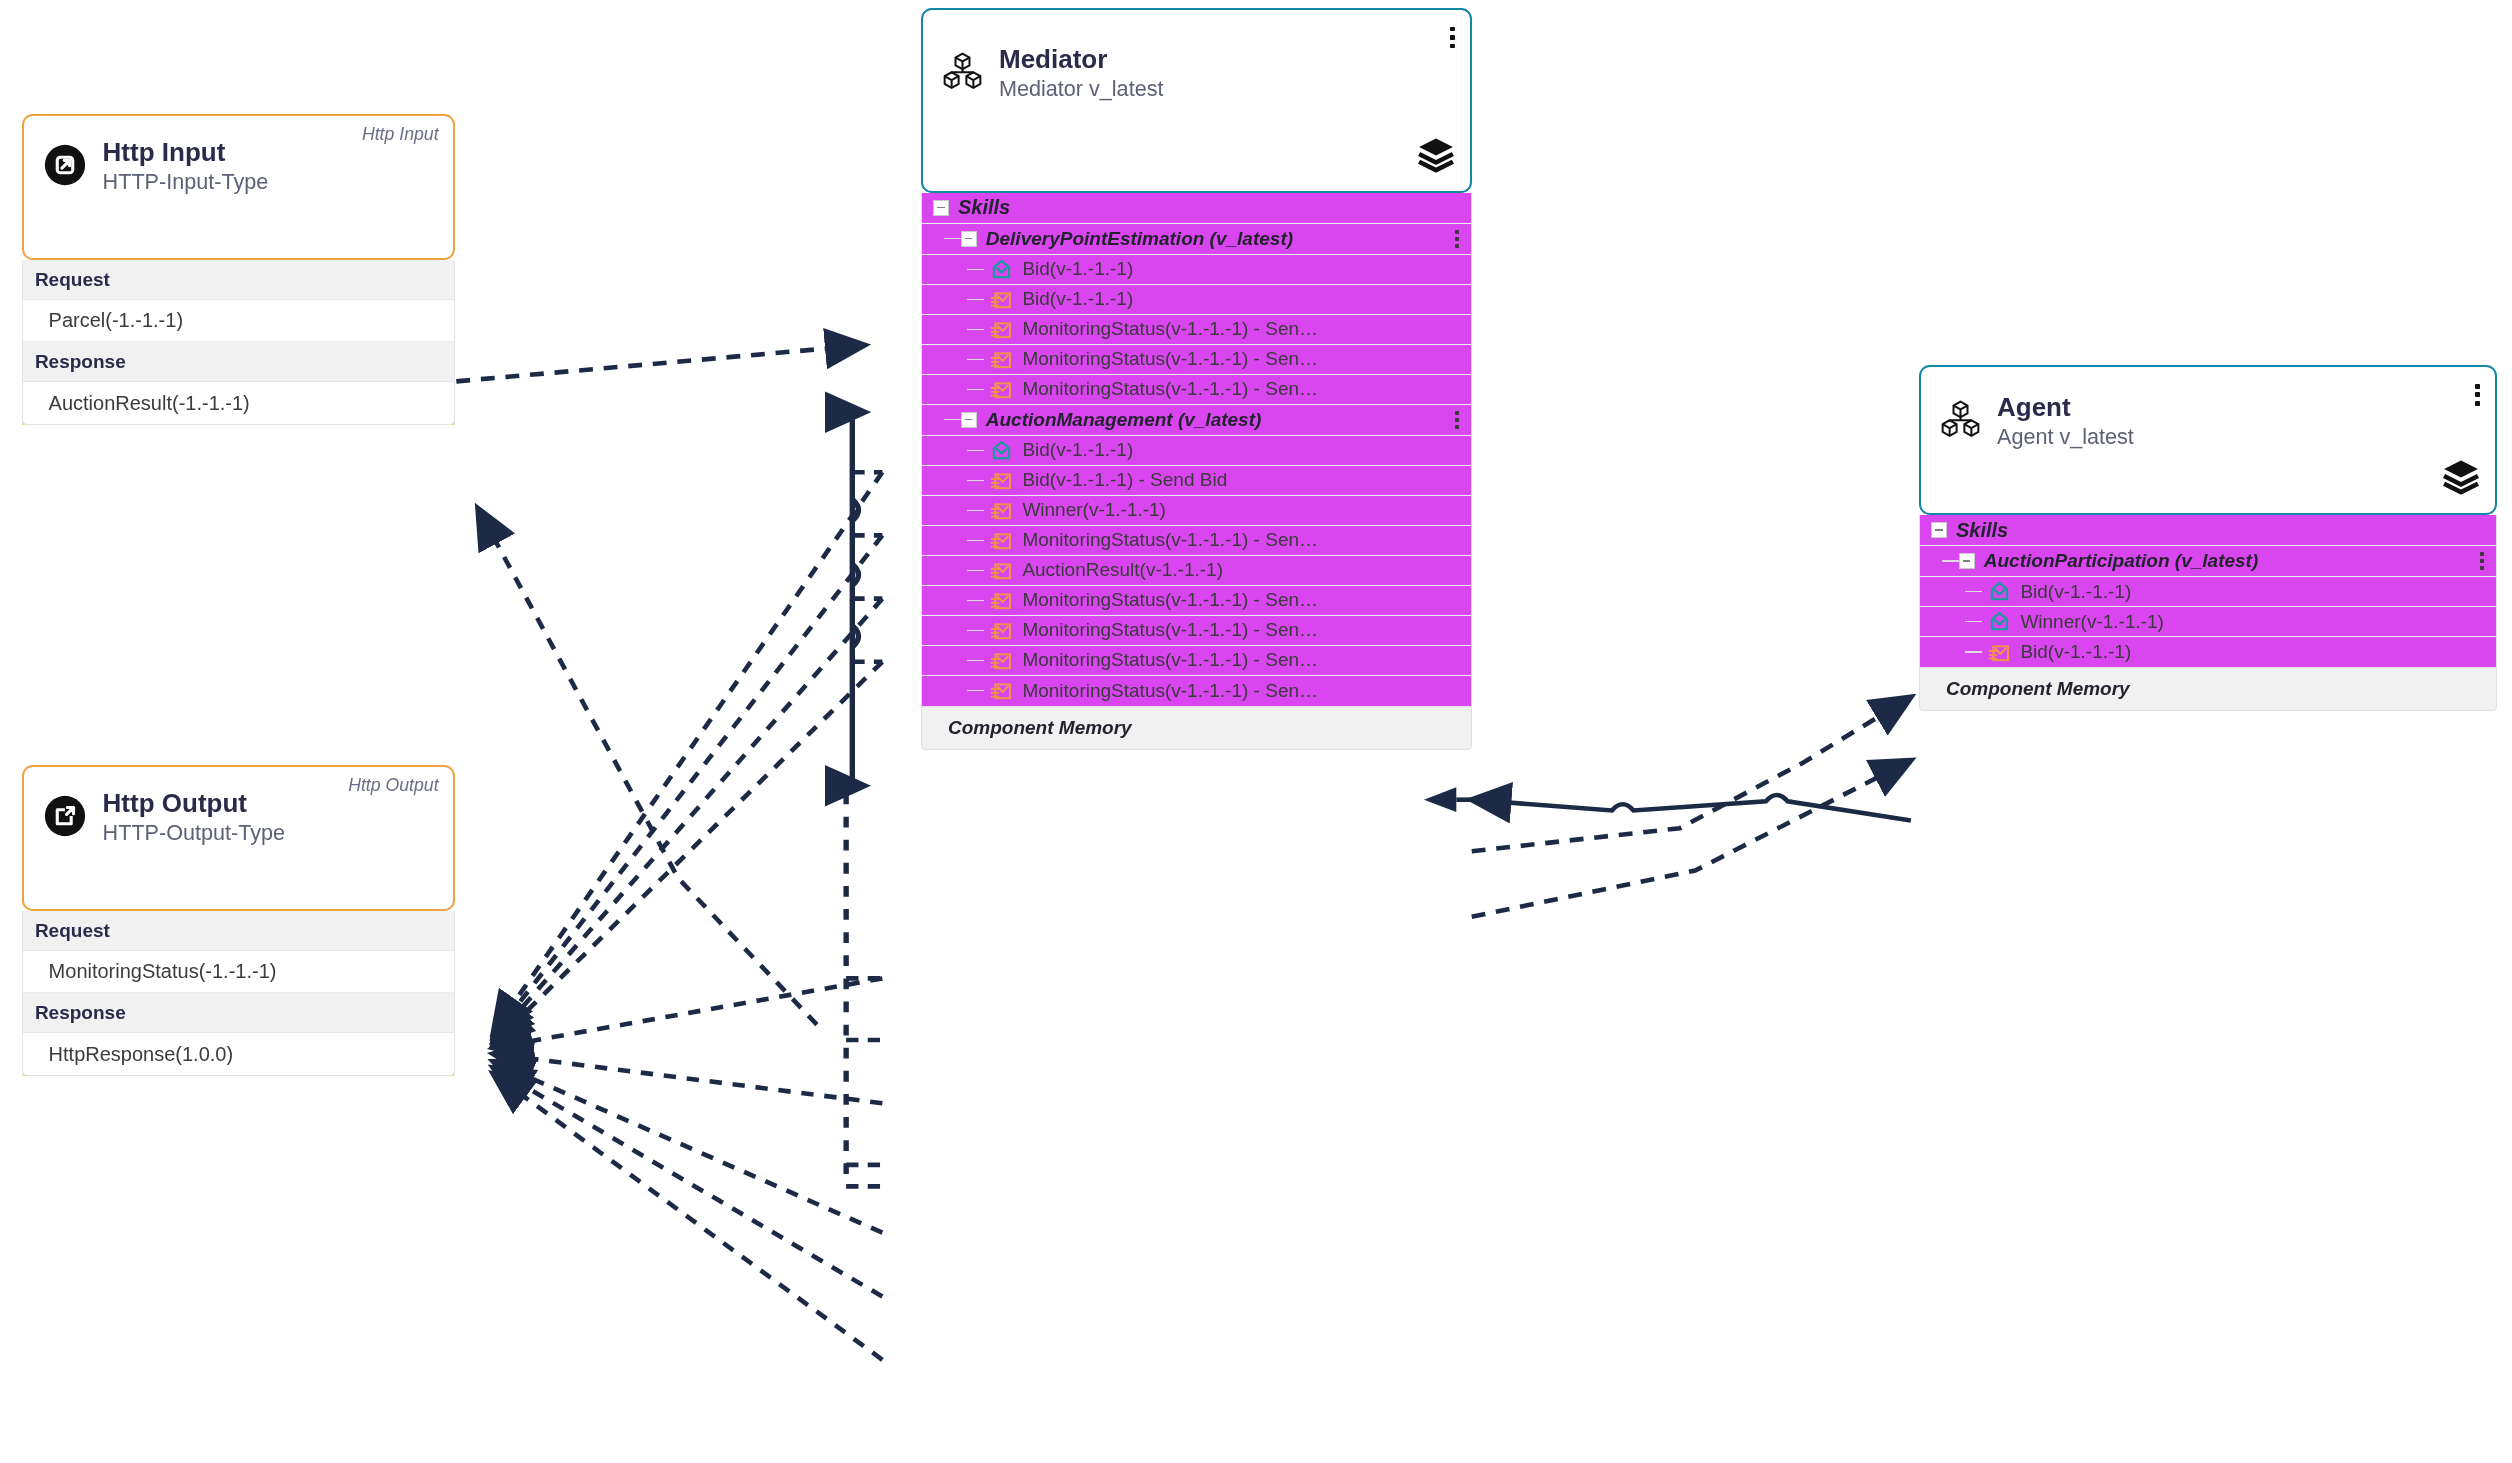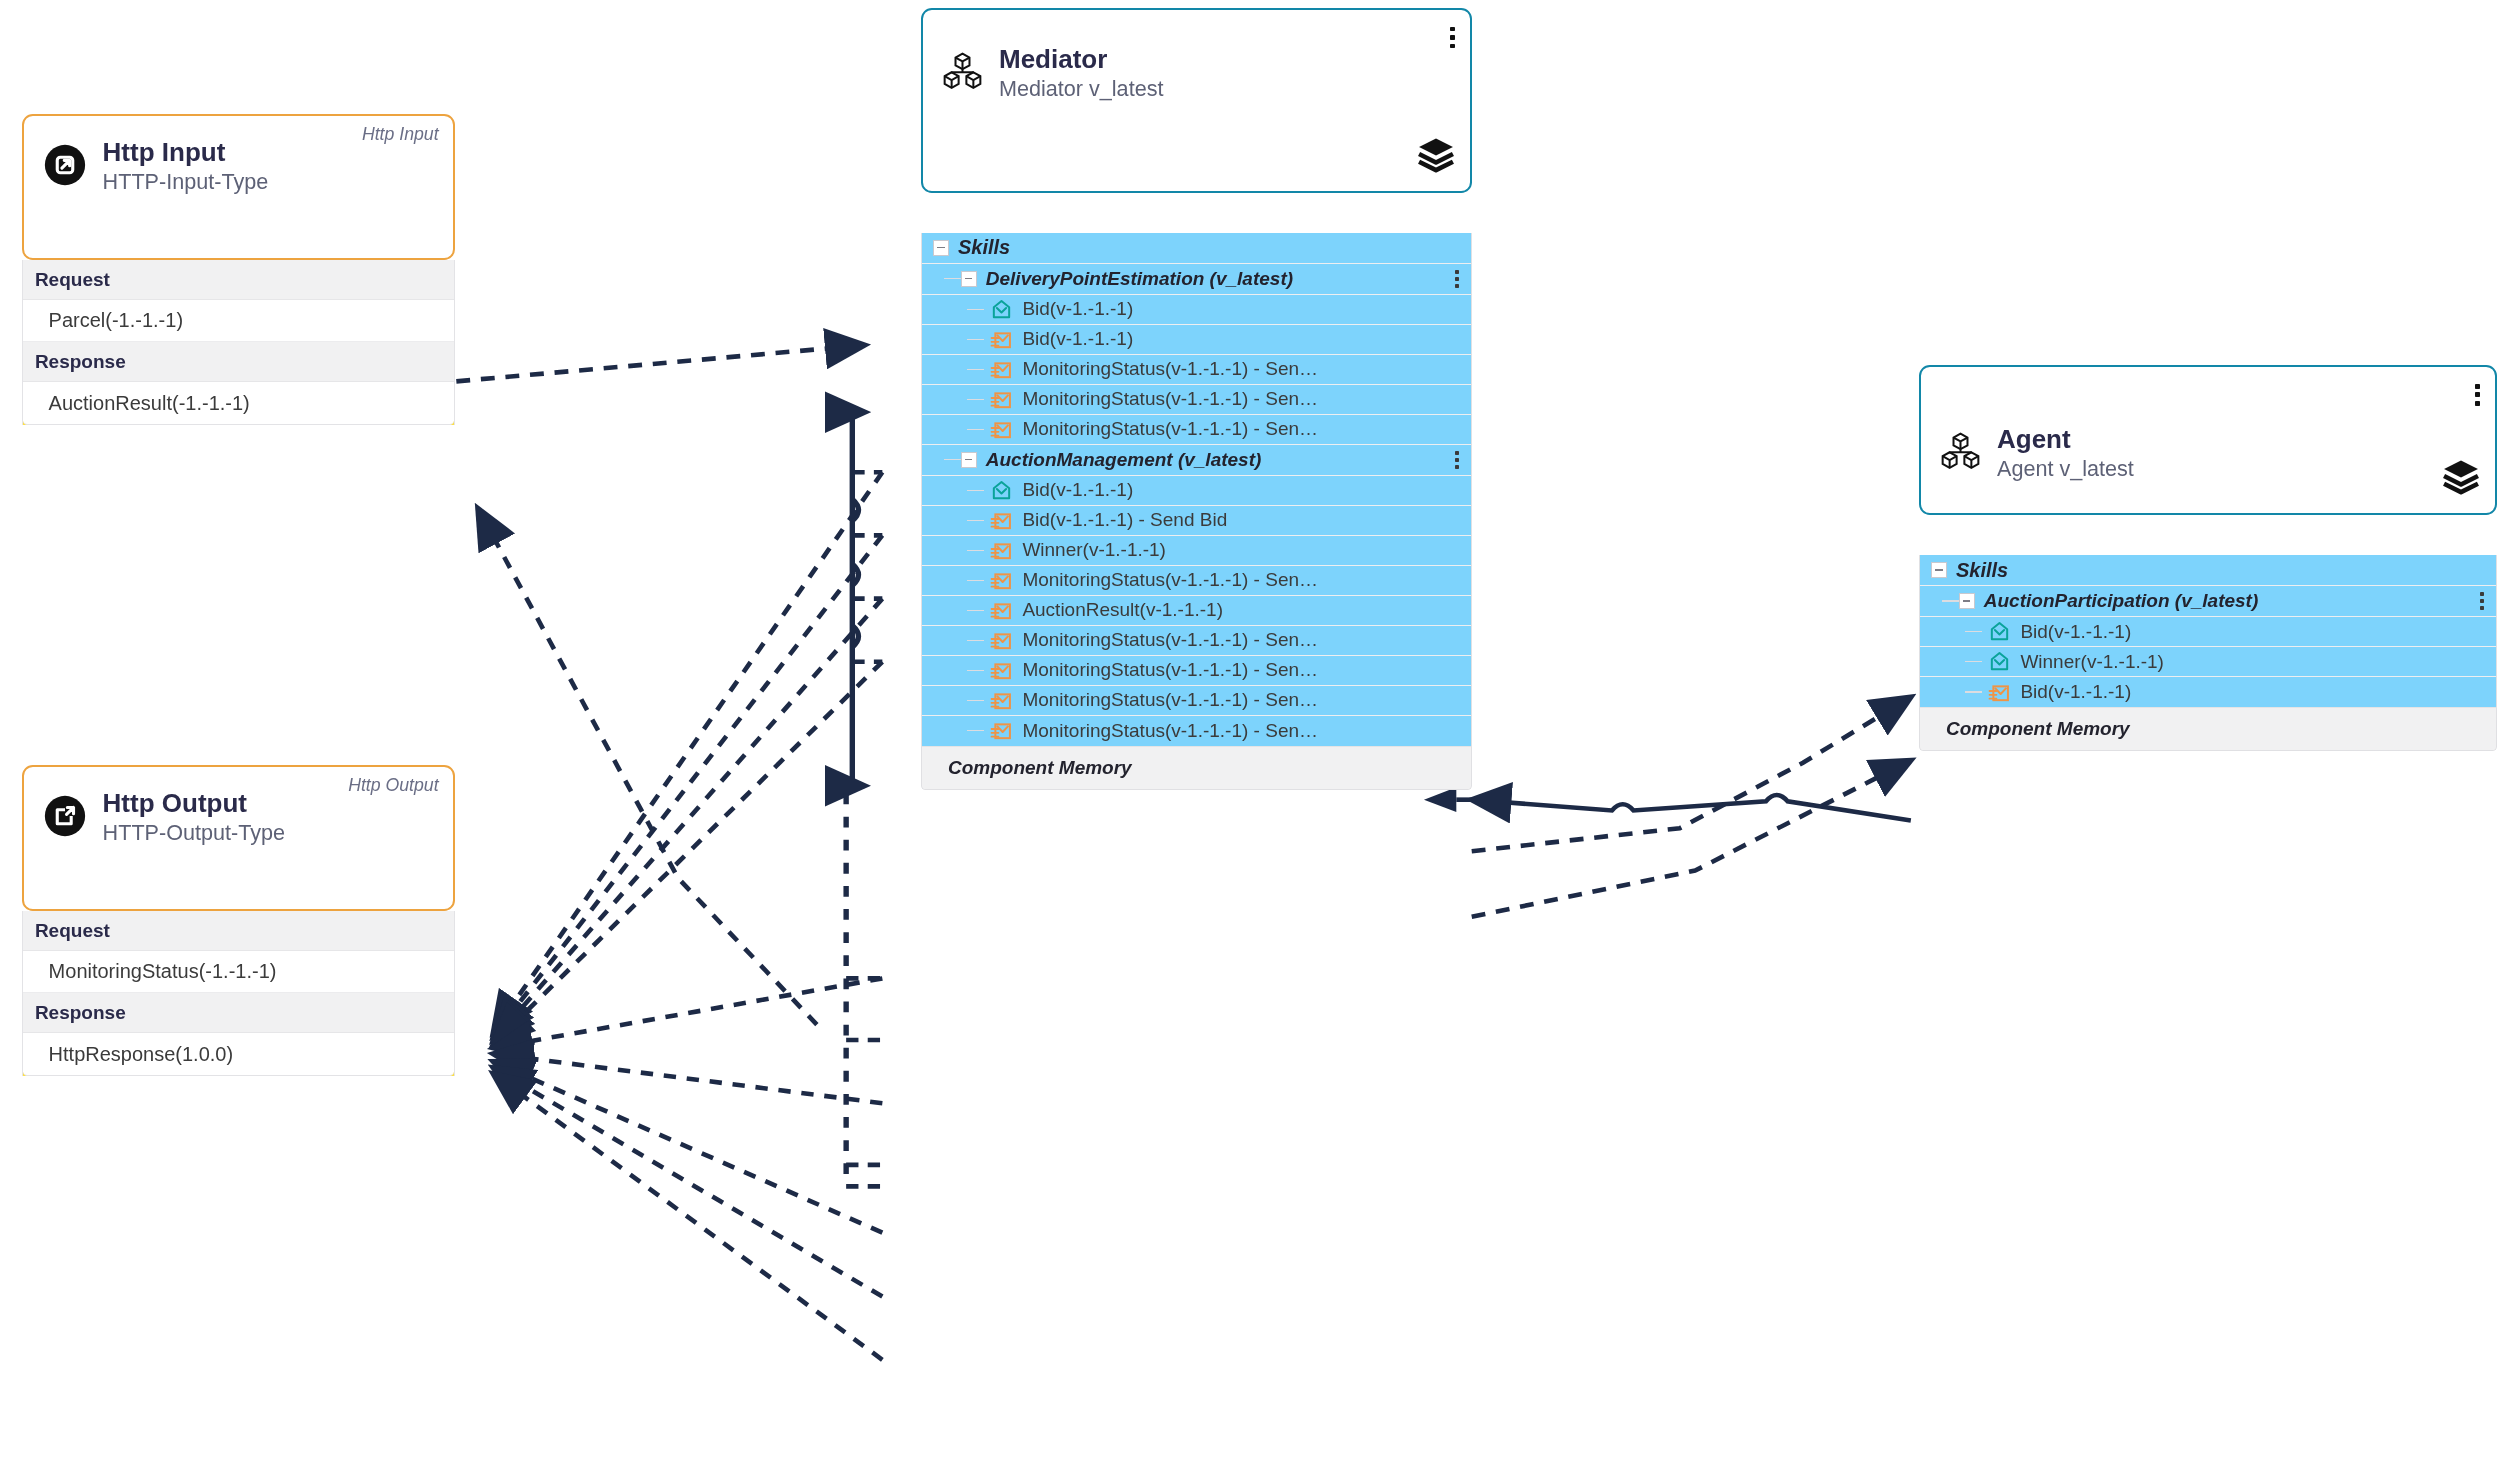--- a/index.html
+++ b/index.html
@@ -54,25 +54,24 @@
     font-size:19px; padding:8.5px 12.3px; border-bottom:0.8px solid #e6e6e8;
   }
   .io-val {
     background:#fff; color:#3b3b3b; font-size:20px;
     padding:9.2px 12.3px 9.2px 26px; border-bottom:0.8px solid #ececee;
   }
   .io-sec .io-val:last-child { border-bottom:0.8px solid #e3e3e6; border-radius:0 0 4.6px 4.6px; }
 
   
   .tree {
-    background:#7dd3fc;
+    background:#d946ef;
     border-left:0.8px solid #e0e0e3;
     border-right:0.8px solid #e0e0e3;
     position:relative;
-    margin-top:40px;
   }
   .trow {
     position:relative;
     border-bottom:0.8px solid #eeeef0;
     display:flex; align-items:center;
     height:30px;
     white-space:nowrap;
   }
   .trow.h { height:31px; }
   .grp-label {
@@ -480,21 +479,21 @@
     <div class="memory">Component Memory</div>
   </div>
 
   <div class="card" style="left:1919px; top:365px; width:578px;">
     <div class="hdr teal" style="height:150px;">
       <div class="kebab">
           <i></i>
           <i></i>
           <i></i>
         </div>
-      <div class="hdr-body" style="padding-top:26px;margin-top:32px;">
+      <div class="hdr-body" style="padding-top:26px;">
         <div class="hdr-icon">
           <svg width="45" height="45" viewBox="0 0 58 58">
             <g fill="none" stroke="#111" stroke-width="2.6">
               <path d="M29 6 L38 11 L38 21 L29 26 L20 21 L20 11 Z"></path>
               <path d="M20 11 L29 16 L38 11 M29 16 L29 26"></path>
               <path d="M15 30 L24 35 L24 45 L15 50 L6 45 L6 35 Z"></path>
               <path d="M6 35 L15 40 L24 35 M15 40 L15 50"></path>
               <path d="M43 30 L52 35 L52 45 L43 50 L34 45 L34 35 Z"></path>
               <path d="M34 35 L43 40 L52 35 M43 40 L43 50"></path>
               <path d="M29 26 L29 30 M29 30 L15 30 M29 30 L43 30"></path>

